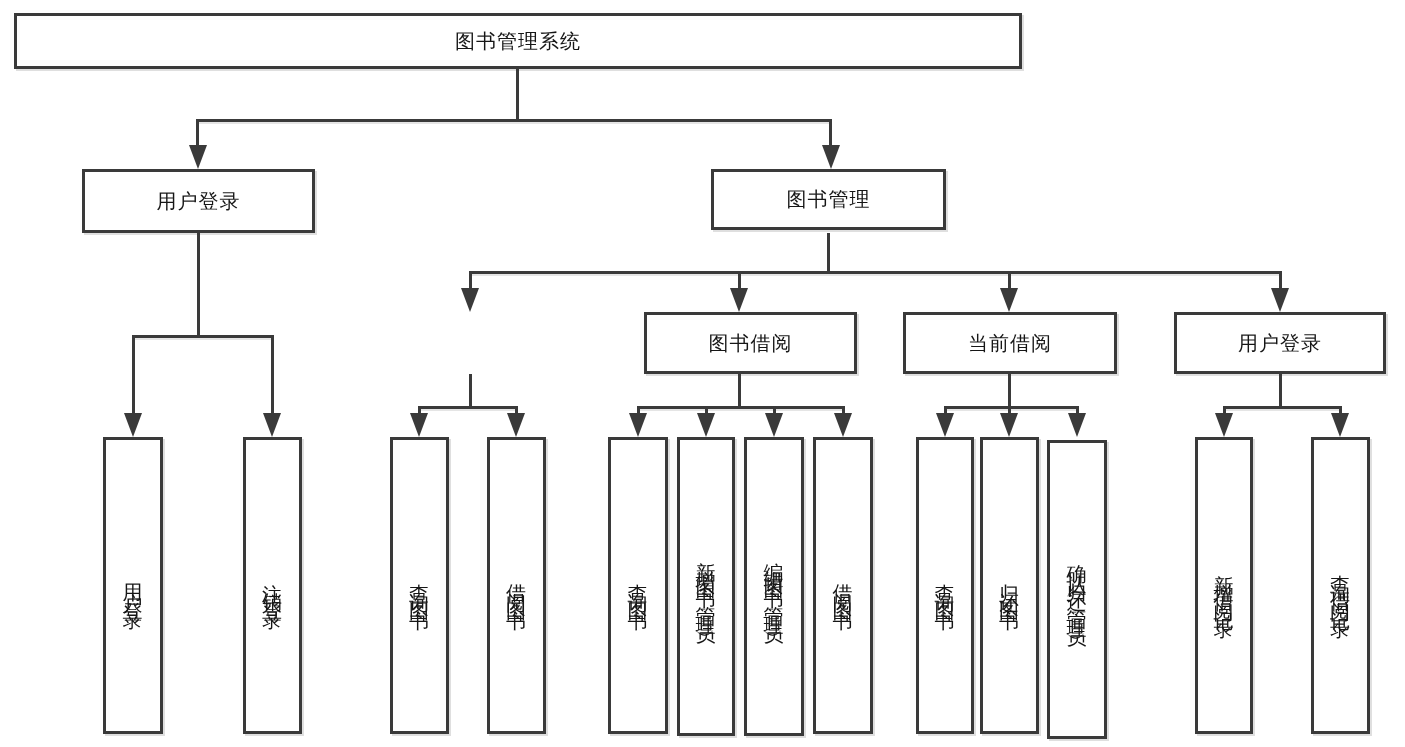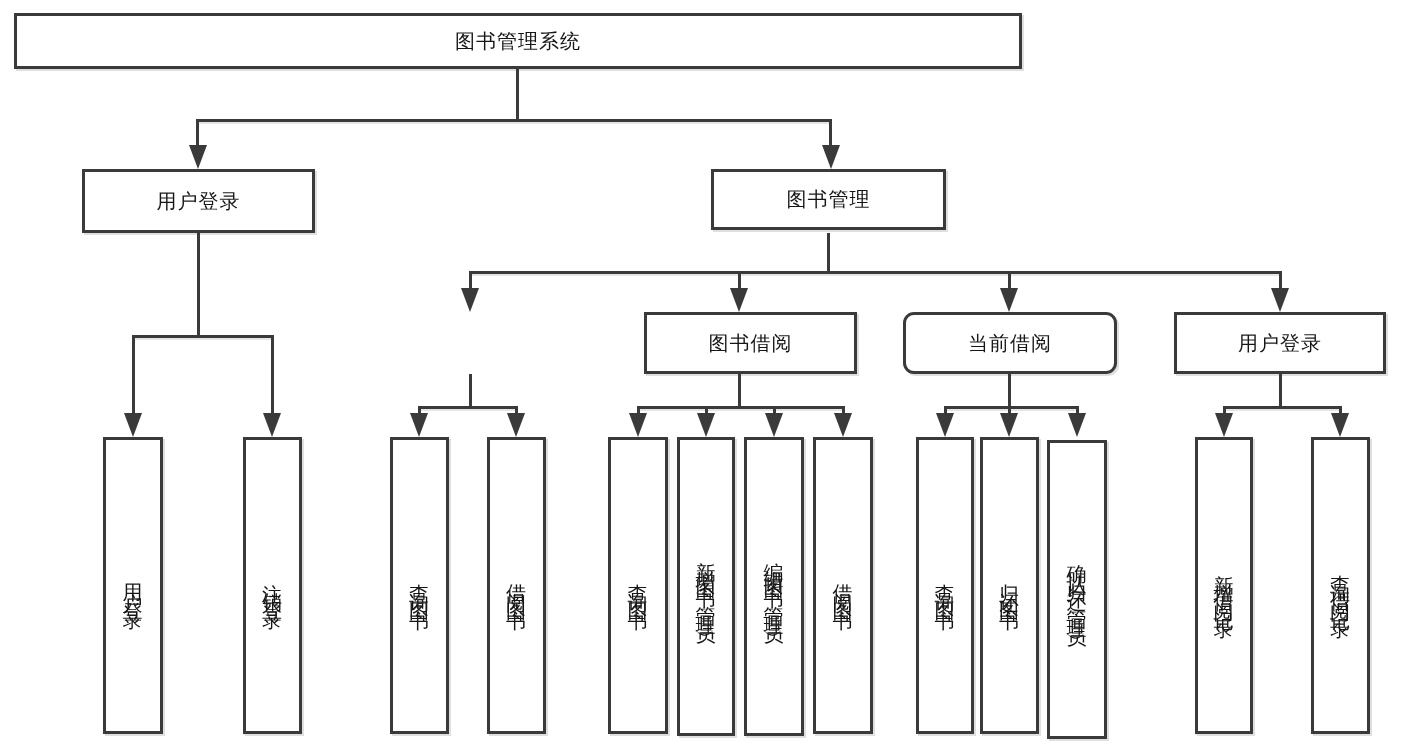--- a/index.html
+++ b/index.html
@@ -102,21 +102,21 @@
   <div class="vline" style="left:469px; top:271px; height:20px;"></div>
   <div class="arrow" style="left:461px; top:288px;"></div>
   <div class="vline" style="left:738px; top:271px; height:20px;"></div>
   <div class="arrow" style="left:730px; top:288px;"></div>
   <div class="vline" style="left:1008px; top:271px; height:20px;"></div>
   <div class="arrow" style="left:1000px; top:288px;"></div>
   <div class="vline" style="left:1279px; top:271px; height:20px;"></div>
   <div class="arrow" style="left:1271px; top:288px;"></div>
 
   <div class="box" style="left:633px; top:312px; width:213px; height:62px;margin-left:11px;">图书借阅</div>
-  <div class="box" style="left:903px; top:312px; width:214px; height:62px;border-radius:11px;">当前借阅</div>
+  <div class="box" style="left:903px; top:312px; width:214px; height:62px;">当前借阅</div>
   <div class="box" style="left:1174px; top:312px; width:212px; height:62px;">用户登录</div>
 
   <div class="vline" style="left:469px; top:374px; height:34px;"></div>
   <div class="vline" style="left:738px; top:374px; height:34px;"></div>
   <div class="vline" style="left:1008px; top:374px; height:34px;"></div>
   <div class="vline" style="left:1279px; top:374px; height:34px;"></div>
 
   <div class="hline" style="left:418px; top:406px; width:100px;"></div>
   <div class="hline" style="left:637px; top:406px; width:207px;"></div>
   <div class="hline" style="left:944px; top:406px; width:135px;"></div>

